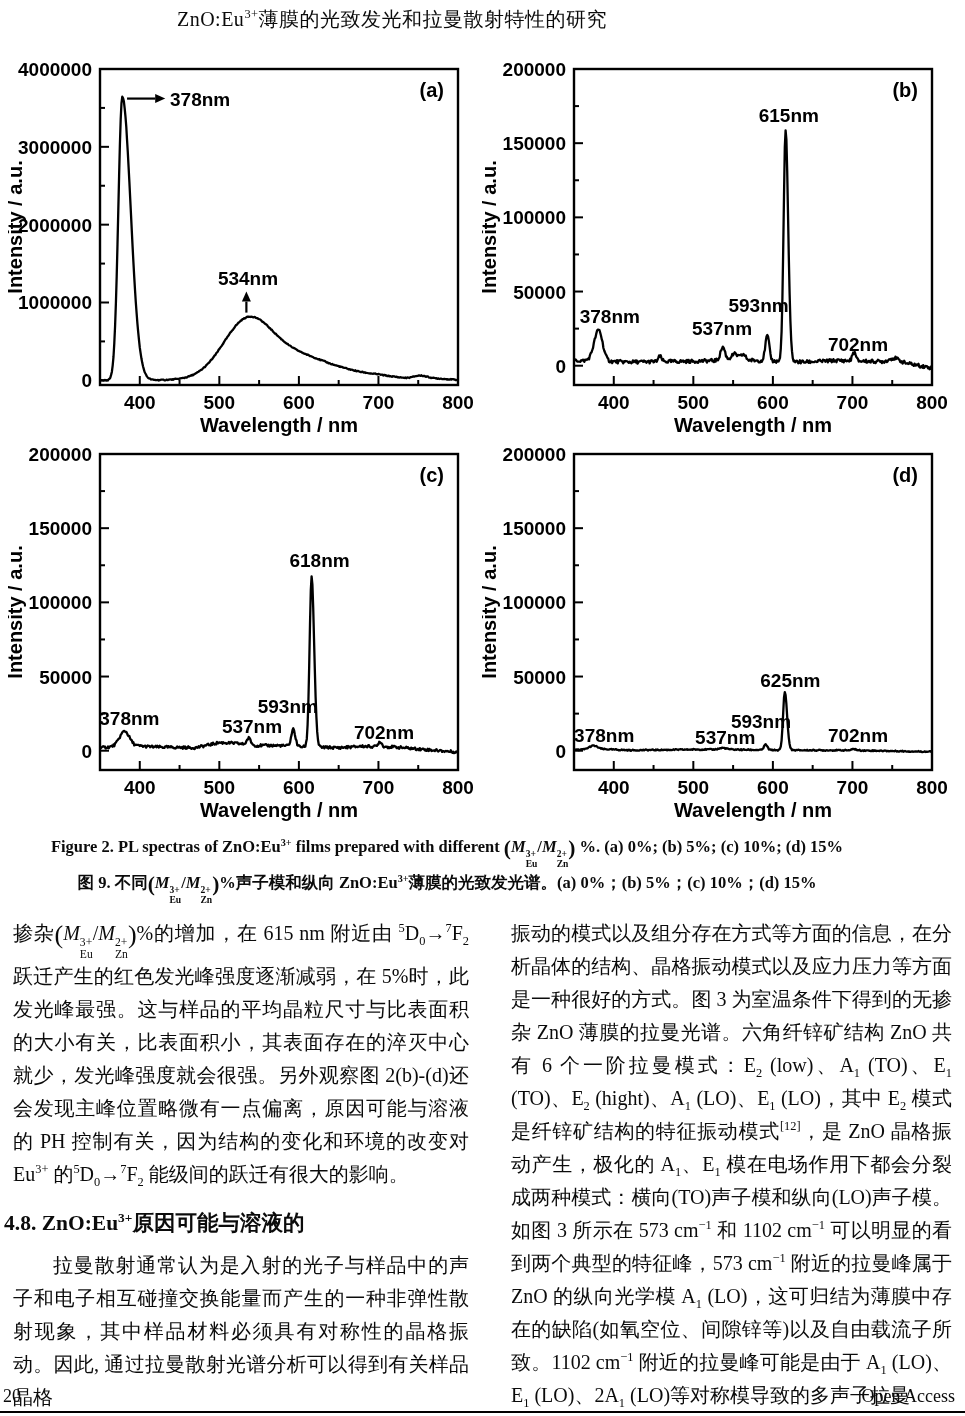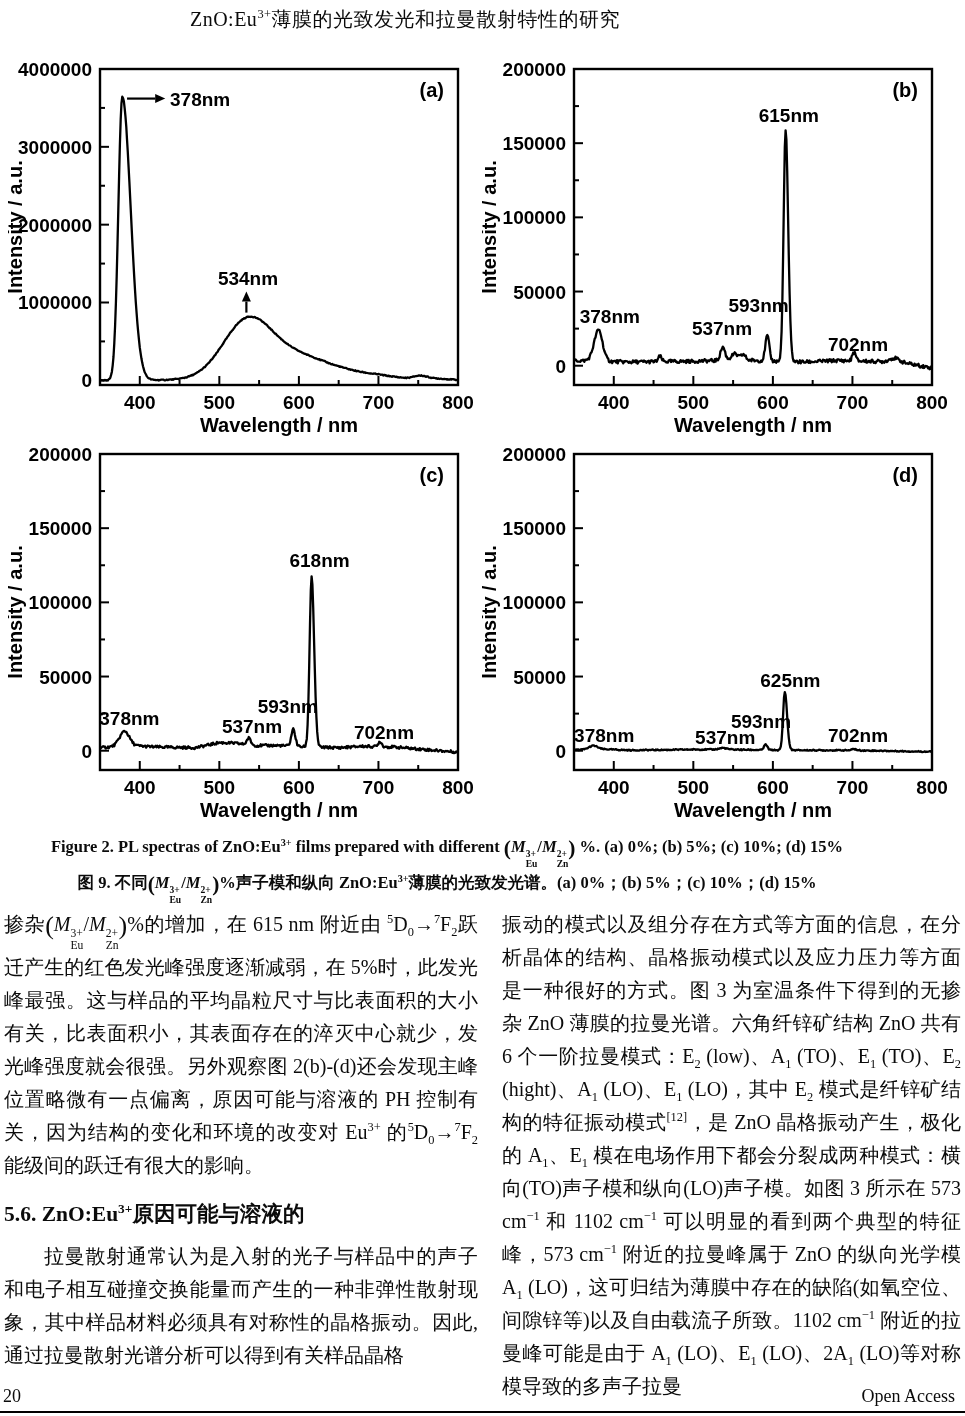--- a/index.html
+++ b/index.html
@@ -1,29 +1,29 @@
 <!DOCTYPE html>
 <html><head>
 <meta charset="utf-8">
 <style>
   html,body{margin:0;padding:0;background:#888;}
   .page{position:relative;width:965px;height:1416px;background:#fff;overflow:hidden;
         font-family:"Liberation Serif","DejaVu Serif",serif;color:#0b0b0b;}
-  .header{position:absolute;top:6px;left:13px;width:784px;text-align:center;
+  .header{position:absolute;top:6px;left:0;width:784px;text-align:center;
           font-size:20px;letter-spacing:0.5px;}
   .chart{position:absolute;width:465px;height:385px;}
   .chart svg{display:block;}
   .tick{font:bold 19px "Liberation Sans",sans-serif;}
   .axis{font:bold 20px "Liberation Sans",sans-serif;}
   .ann{font:bold 19px "Liberation Sans",sans-serif;}
   .corner{font:bold 20px "Liberation Sans",sans-serif;}
   .caption{position:absolute;top:832px;left:0;width:894px;text-align:center;
            font-weight:bold;font-size:16.5px;line-height:29px;}
   .col{position:absolute;top:908px;text-align:justify;font-size:20px;line-height:33px;}
-  .col p{margin:0;}
+  .col p{margin:9px;}
   .col p.indent{text-indent:2em;}
   .col h3{margin:16px 0 9px 0;font-size:21.5px;font-weight:bold;}
   sup,sub{font-size:0.62em;line-height:0;}
   .stack{display:inline-flex;flex-direction:column;font-size:0.58em;line-height:1.02;
          vertical-align:-0.5em;text-align:left;font-style:normal;}
   .big{font-size:1.3em;vertical-align:-0.12em;}
   .it{font-style:italic;}
   .footer-left{position:absolute;left:3px;top:1386px;font-size:18px;}
   .footer-right{position:absolute;right:10px;top:1386px;font-size:18px;}
   .footer-rule{position:absolute;left:0;top:1411px;width:965px;height:2px;background:#000;}
@@ -251,21 +251,21 @@
   </div>
 
   <div class="col" style="left:4px;width:474px">
     <p><span>掺杂</span><span class="big">(</span><span class="it">M</span><span class="stack">
           <span>3+</span>
           <span>Eu</span>
         </span><span>/</span><span class="it">M</span><span class="stack">
           <span>2+</span>
           <span>Zn</span>
         </span><span class="big">)</span><span>%的增加，在 615 nm 附近由 </span><sup>5</sup><span>D</span><sub>0</sub><span>→</span><sup>7</sup><span>F</span><sub>2</sub><span>跃迁产生的红色发光峰强度逐渐减弱，在 5%时，此发光峰最强。这与样品的平均晶粒尺寸与比表面积的大小有关，比表面积小，其表面存在的淬灭中心就少，发光峰强度就会很强。另外观察图 2(b)-(d)还会发现主峰位置略微有一点偏离，原因可能与溶液的 PH 控制有关，因为结构的变化和环境的改变对 Eu</span><sup>3+</sup><span> 的</span><sup>5</sup><span>D</span><sub>0</sub><span>→</span><sup>7</sup><span>F</span><sub>2</sub><span> 能级间的跃迁有很大的影响。</span></p>
-    <h3><span>5.6. ZnO:Eu</span><sup>3+</sup><span>原因可能与溶液的</span></h3>
+    <h3><span>4.8. ZnO:Eu</span><sup>3+</sup><span>原因可能与溶液的</span></h3>
     <p class="indent"><span>拉曼散射通常认为是入射的光子与样品中的声子和电子相互碰撞交换能量而产生的一种非弹性散射现象，其中样品材料必须具有对称性的晶格振动。因此, 通过拉曼散射光谱分析可以得到有关样品晶格</span></p>
   </div>
 
   <div class="col" style="left:502px;width:459px">
     <p><span>振动的模式以及组分存在方式等方面的信息，在分析晶体的结构、晶格振动模式以及应力压力等方面是一种很好的方式。图 3 为室温条件下得到的无掺杂 ZnO 薄膜的拉曼光谱。六角纤锌矿结构 ZnO 共有 6 个一阶拉曼模式：E</span><sub>2</sub><span> (low)、A</span><sub>1</sub><span> (TO)、E</span><sub>1</sub><span> (TO)、E</span><sub>2</sub><span> (hight)、A</span><sub>1</sub><span> (LO)、E</span><sub>1</sub><span> (LO)，其中 E</span><sub>2</sub><span> 模式是纤锌矿结构的特征振动模式</span><sup>[12]</sup><span>，是 ZnO 晶格振动产生，极化的 A</span><sub>1</sub><span>、E</span><sub>1</sub><span> 模在电场作用下都会分裂成两种模式：横向(TO)声子模和纵向(LO)声子模。如图 3 所示在 573 cm</span><sup>−1</sup><span> 和 1102 cm</span><sup>−1</sup><span> 可以明显的看到两个典型的特征峰，573 cm</span><sup>−1</sup><span> 附近的拉曼峰属于 ZnO 的纵向光学模 A</span><sub>1</sub><span> (LO)，这可归结为薄膜中存在的缺陷(如氧空位、间隙锌等)以及自由载流子所致。1102 cm</span><sup>−1</sup><span> 附近的拉曼峰可能是由于 A</span><sub>1</sub><span> (LO)、E</span><sub>1</sub><span> (LO)、2A</span><sub>1</sub><span> (LO)等对称模导致的多声子拉曼</span></p>
   </div>
 
   <div class="footer-left">20</div>
   <div class="footer-right">Open Access</div>
   <div class="footer-rule"></div>

